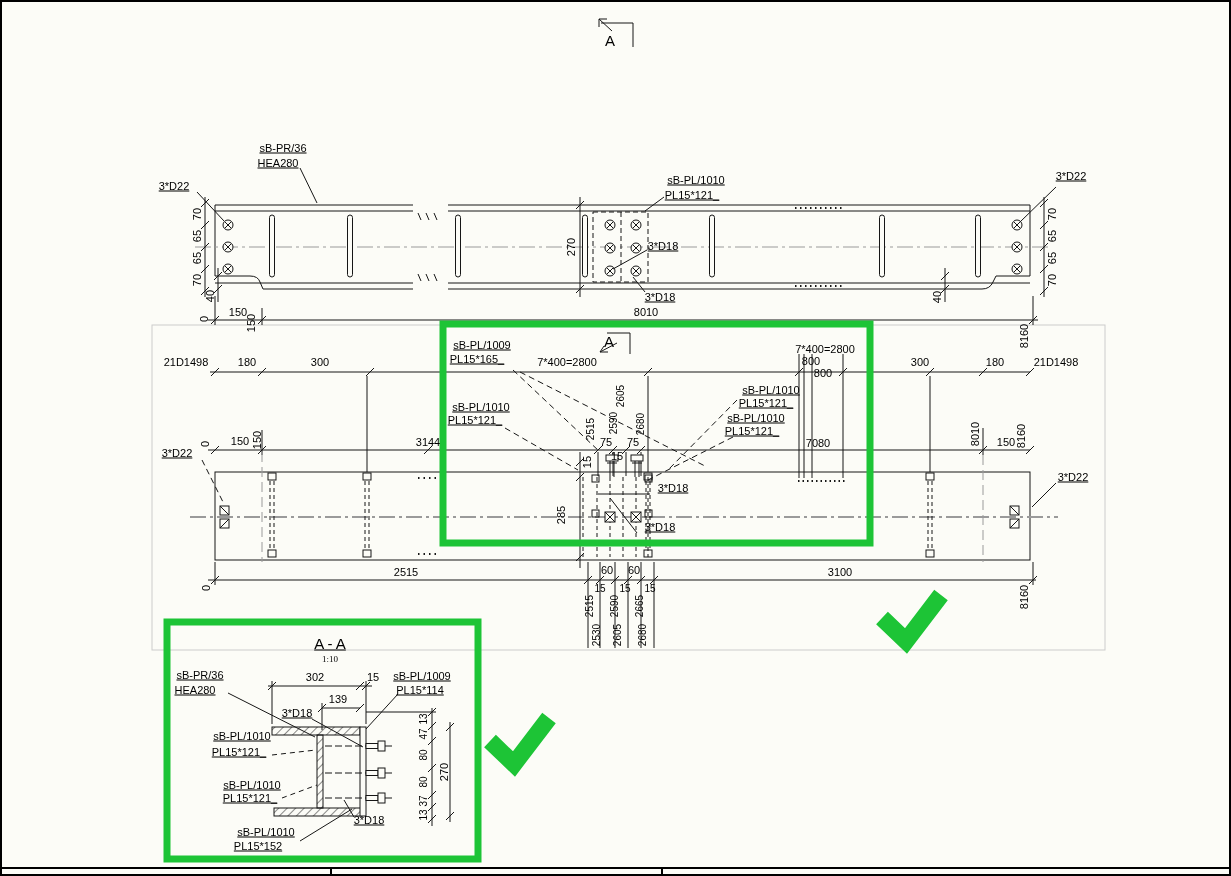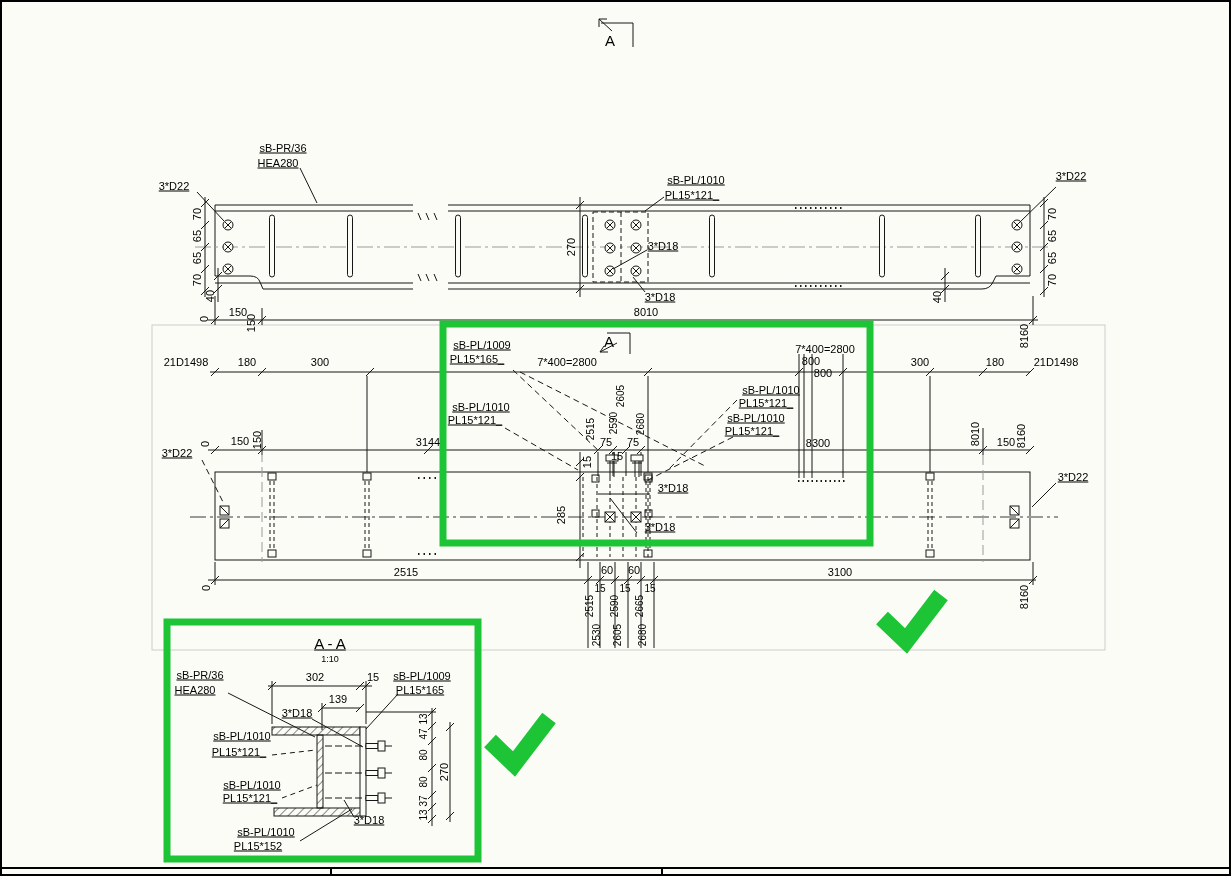--- a/index.html
+++ b/index.html
@@ -4,21 +4,21 @@
 <style>
   html,body{margin:0;padding:0;background:#e8e8e8;}
   .sheet{position:relative;width:1231px;height:876px;background:#fcfcf7;overflow:hidden;
          font-family:"Liberation Sans",sans-serif;}
   svg{position:absolute;left:0;top:0;}
   .lbl{position:absolute;font:11px "Liberation Sans",sans-serif;color:#000;
        white-space:nowrap;line-height:1;transform:translate(-50%,-50%);z-index:5;}
   .rot{transform:translate(-50%,-50%) rotate(-90deg);}
   .tag{text-decoration:underline;}
   .big{font-size:15px;}
-  .sm{font-size:9px;}
+  .sm{font-size:9px;font-family:Liberation Serif, serif;}
   .s10{font-size:10px;}
 </style>
 </head>
 <body>
 
 <div class="sheet">
 
 <svg width="1231" height="876" viewBox="0 0 1231 876" stroke="#161616" stroke-width="1" fill="none">
 
   <rect x="1" y="1" width="1229" height="874" stroke="#000" stroke-width="2"></rect>
@@ -414,21 +414,21 @@
 <div class="lbl" style="left:428px;top:442px">3144</div>
 <div class="lbl rot s10" style="left:591px;top:429px">2515</div>
 <div class="lbl rot s10" style="left:614px;top:423px">2590</div>
 <div class="lbl rot s10" style="left:621px;top:396px">2605</div>
 <div class="lbl" style="left:606px;top:442px">75</div>
 <div class="lbl" style="left:633px;top:442px">75</div>
 <div class="lbl rot s10" style="left:641px;top:424px">2680</div>
 <div class="lbl" style="left:617px;top:456px">15</div>
 <div class="lbl rot" style="left:587px;top:462px">15</div>
 <div class="lbl rot" style="left:561px;top:515px">285</div>
-<div class="lbl" style="left:818px;top:443px">8300</div>
+<div class="lbl" style="left:818px;top:443px">7080</div>
 <div class="lbl rot" style="left:975px;top:434px">8010</div>
 <div class="lbl" style="left:1006px;top:442px">150</div>
 <div class="lbl rot" style="left:1021px;top:436px">8160</div>
 <div class="lbl tag" style="left:673px;top:488px">3*D18</div>
 <div class="lbl tag" style="left:660px;top:527px">3*D18</div>
 <div class="lbl" style="left:406px;top:572px">2515</div>
 <div class="lbl" style="left:607px;top:570px">60</div>
 <div class="lbl" style="left:634px;top:570px">60</div>
 <div class="lbl s10" style="left:600px;top:589px">15</div>
 <div class="lbl s10" style="left:625px;top:589px">15</div>
@@ -441,21 +441,21 @@
 <div class="lbl rot s10" style="left:643px;top:635px">2680</div>
 <div class="lbl" style="left:840px;top:572px">3100</div>
 <div class="lbl rot" style="left:206px;top:588px">0</div>
 <div class="lbl rot" style="left:1024px;top:597px">8160</div>
 
 <div class="lbl big tag" style="left:330px;top:643px">A - A</div>
 <div class="lbl sm" style="left:330px;top:659px">1:10</div>
 <div class="lbl tag" style="left:200px;top:675px">sB-PR/36</div>
 <div class="lbl tag" style="left:195px;top:690px">HEA280</div>
 <div class="lbl tag" style="left:422px;top:676px">sB-PL/1009</div>
-<div class="lbl tag" style="left:420px;top:690px">PL15*165</div>
+<div class="lbl tag" style="left:420px;top:690px">PL15*114</div>
 <div class="lbl tag" style="left:297px;top:713px">3*D18</div>
 <div class="lbl tag" style="left:242px;top:736px">sB-PL/1010</div>
 <div class="lbl tag" style="left:239px;top:752px">PL15*121_</div>
 <div class="lbl tag" style="left:252px;top:785px">sB-PL/1010</div>
 <div class="lbl tag" style="left:250px;top:798px">PL15*121_</div>
 <div class="lbl tag" style="left:266px;top:832px">sB-PL/1010</div>
 <div class="lbl tag" style="left:258px;top:846px">PL15*152</div>
 <div class="lbl tag" style="left:369px;top:820px">3*D18</div>
 <div class="lbl" style="left:315px;top:677px">302</div>
 <div class="lbl" style="left:373px;top:677px">15</div>

